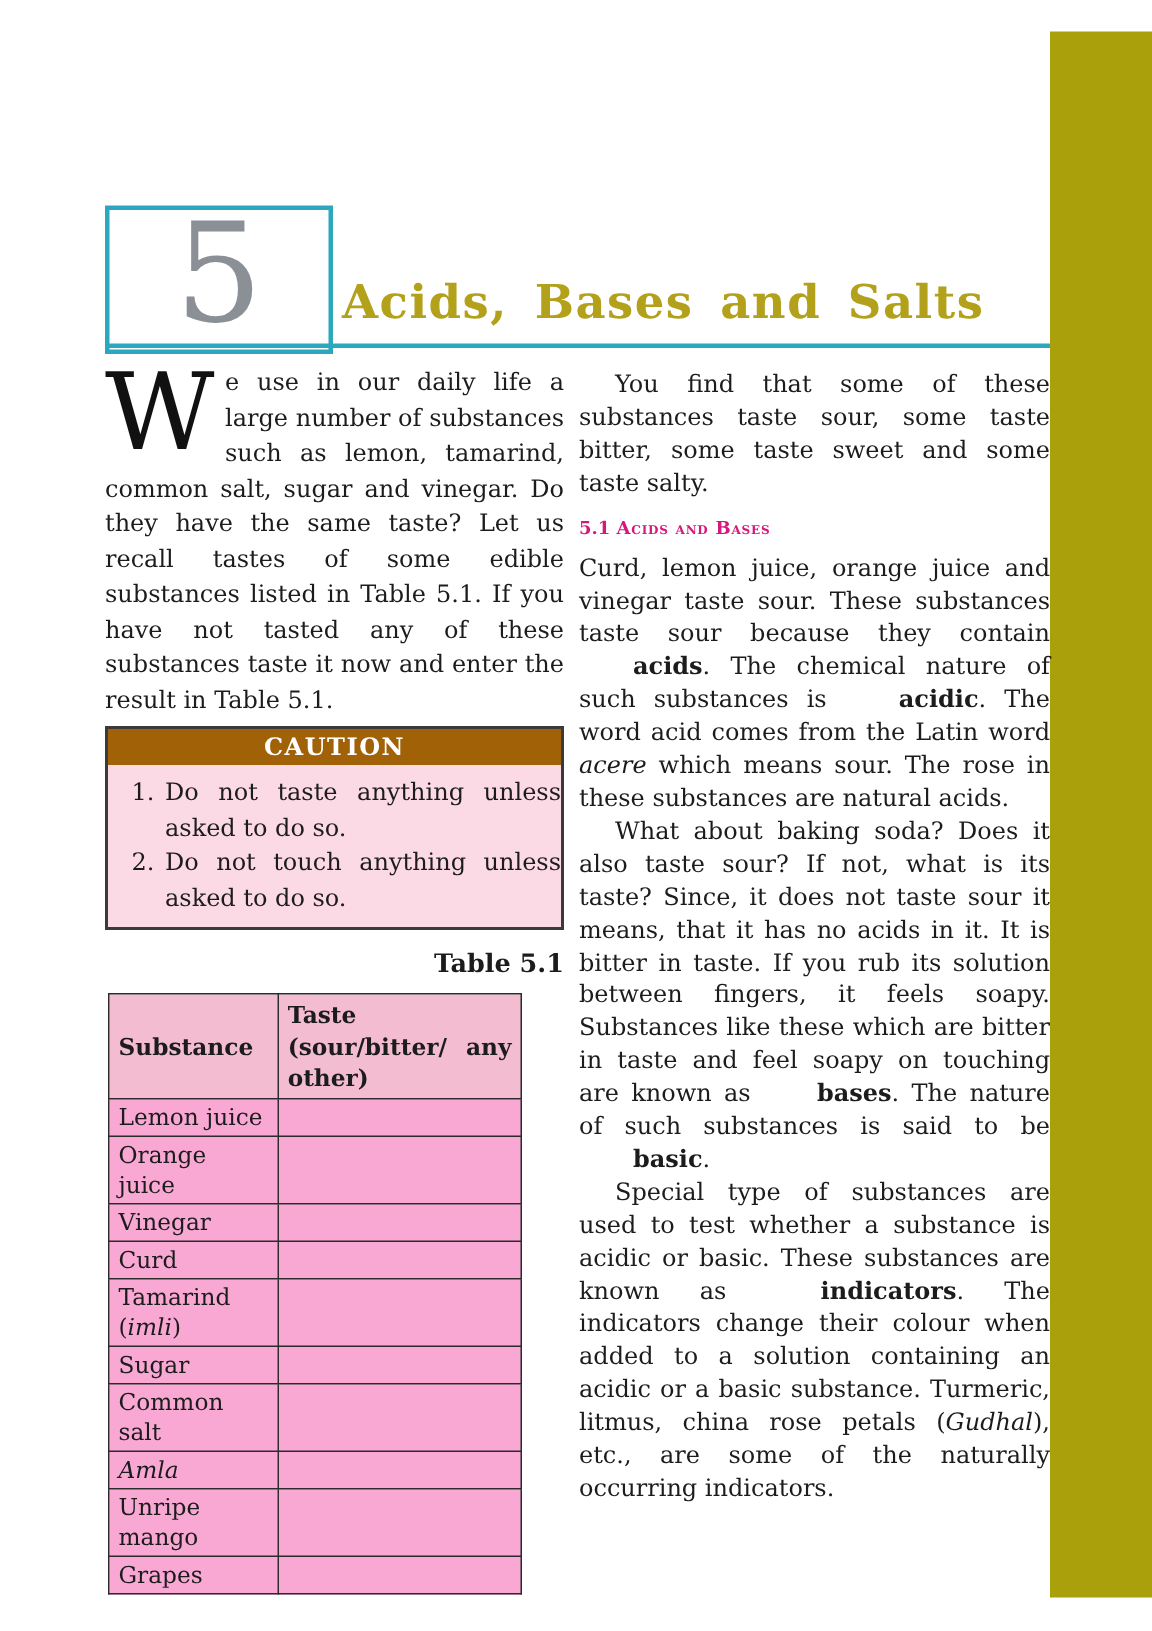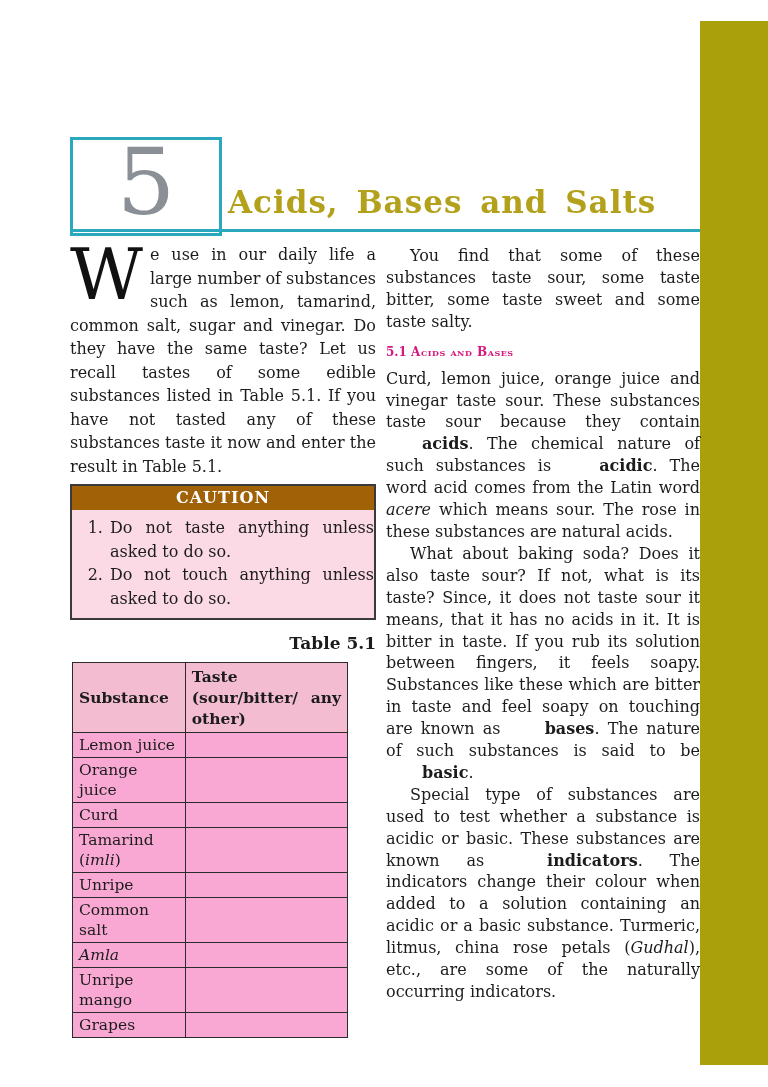--- a/index.html
+++ b/index.html
@@ -76,29 +76,33 @@
       <tbody id="taste-rows">
           <tr>
             <td><span>Lemon juice</span></td>
             <td></td>
           </tr>
           <tr>
             <td><span>Orange juice</span></td>
             <td></td>
           </tr>
           <tr>
+            <td><span>Vinegar</span></td>
+            <td></td>
+          </tr>
+          <tr>
             <td><span>Curd</span></td>
             <td></td>
           </tr>
           <tr>
             <td><span>Tamarind (</span><i>imli</i><span>)</span></td>
             <td></td>
           </tr>
           <tr>
-            <td><span>Unripe</span></td>
+            <td><span>Sugar</span></td>
             <td></td>
           </tr>
           <tr>
             <td><span>Common salt</span></td>
             <td></td>
           </tr>
           <tr>
             <td><i>Amla</i></td>
             <td></td>
           </tr>

